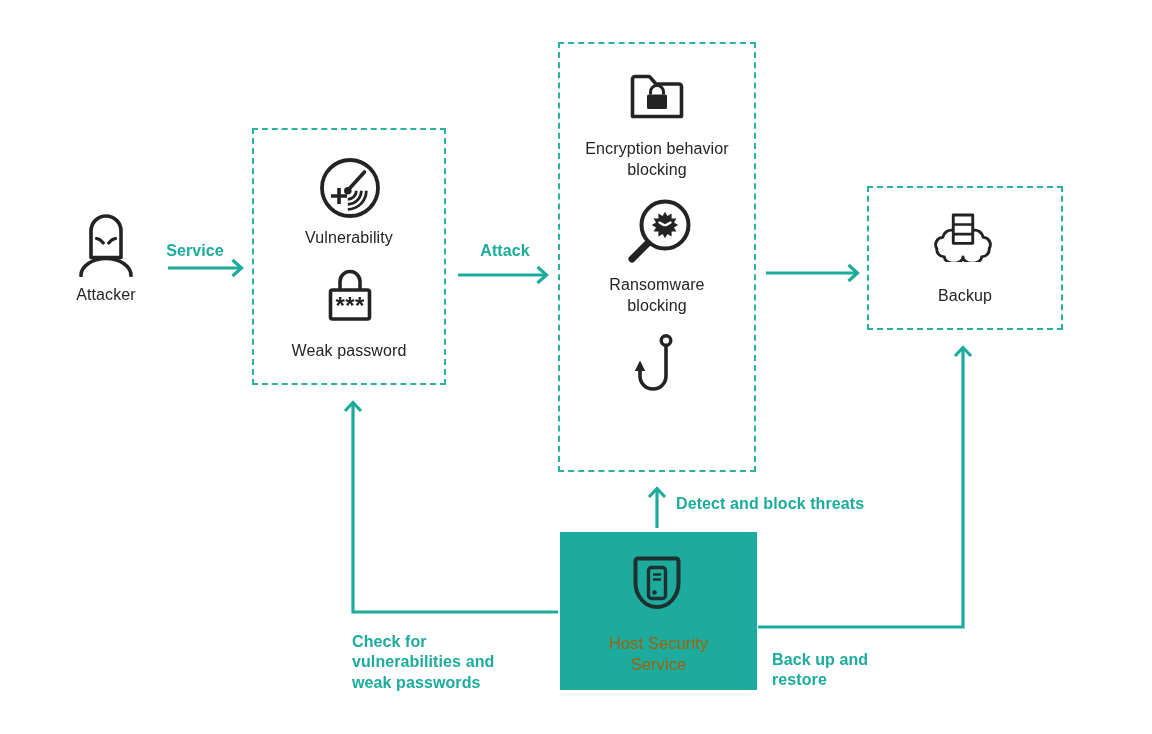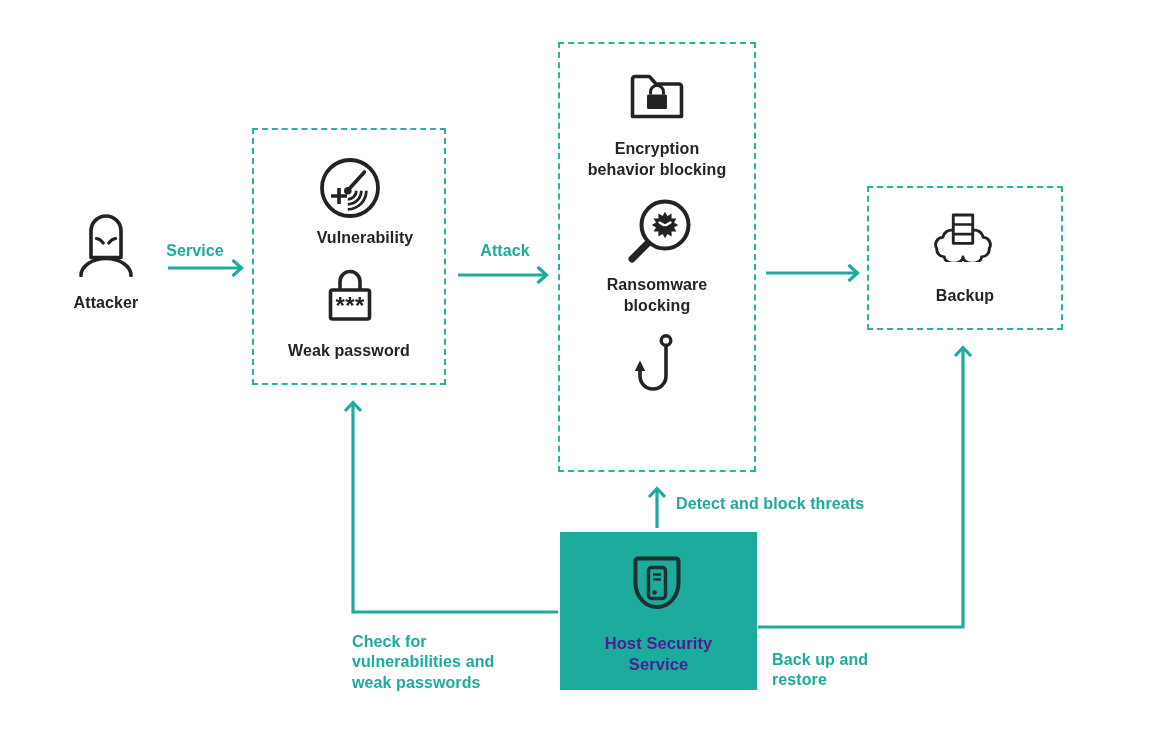--- a/index.html
+++ b/index.html
@@ -4,29 +4,29 @@
 <style>
   html,body{margin:0;padding:0;background:#ffffff;}
   .canvas{
     position:relative;width:1152px;height:734px;background:#ffffff;
     font-family:"Liberation Sans",sans-serif;overflow:hidden;
   }
   .abs{position:absolute;}
   .dashed-box{position:absolute;border:2px dashed #2bb1a2;background:transparent;box-sizing:border-box;}
   .solid-box{position:absolute;background:#1cab9c;box-sizing:border-box;}
   .nlabel{
-    position:absolute;color:#242424;font-size:16px;font-weight:700;
+    position:absolute;color:#242424;font-size:16px;font-weight:400;
     text-align:center;line-height:1.3;letter-spacing:.1px;
   }
   .tlabel{
     position:absolute;color:#1cab9c;font-size:16px;font-weight:700;
     line-height:1.28;letter-spacing:.1px;
   }
   .tlabel.center{text-align:center;}
-  .host-label{color:#4c1d95;}
+  .host-label{color:#a16207;}
   svg{display:block;}
   .overlay{position:absolute;left:0;top:0;pointer-events:none;}
 </style>
 </head>
 <body>
 
 <div class="canvas">
 
   <svg class="overlay" width="1152" height="734" viewBox="0 0 1152 734">
     <g stroke="#1cab9c" stroke-width="3.2" fill="none">
@@ -58,37 +58,37 @@
   </svg>
 
   <svg class="abs" style="left:78px;top:211px;" width="56" height="66" viewBox="0 0 56 66">
     <g stroke="#232323" stroke-width="3.6" fill="none" stroke-linejoin="round">
       <path d="M13,46.5 V20 a15,15 0 0 1 30,0 V46.5 Z"></path>
       <path d="M18.5,27.5 c2.6,0.4 5.2,2.4 6.8,4.5" stroke-width="3.2" stroke-linecap="round"></path>
       <path d="M37.5,27.5 c-2.6,0.4 -5.2,2.4 -6.8,4.5" stroke-width="3.2" stroke-linecap="round"></path>
       <path d="M3,64.5 a25,17 0 0 1 50,0" stroke-linecap="round"></path>
     </g>
   </svg>
-  <div class="nlabel" style="left:40px;top:293px;width:132px;">Attacker</div>
+  <div class="nlabel" style="left:40px;top:285px;width:132px;">Attacker</div>
 
   <div class="tlabel center" style="left:150px;top:241px;width:90px;">Service</div>
 
   <div class="dashed-box" style="left:252px;top:128px;width:194px;height:257px;"></div>
   <svg class="abs" style="left:318px;top:156px;" width="64" height="64" viewBox="0 0 64 64">
     <g stroke="#232323" fill="none">
       <circle cx="32" cy="32" r="28" stroke-width="3.8"></circle>
       <path d="M13,40 H29 M21,32 V48" stroke-width="3.6"></path>
       <path d="M46.5,16 L31,33" stroke-width="3.6" stroke-linecap="round"></path>
       <circle cx="29.8" cy="34.8" r="3.8" fill="#232323" stroke="none"></circle>
       <path d="M38.3,34.8 A8.5,8.5 0 0 1 29.8,43.3" stroke-width="2.8"></path>
       <path d="M43.3,34.8 A13.5,13.5 0 0 1 29.8,48.3" stroke-width="2.8"></path>
       <path d="M48.3,34.8 A18.5,18.5 0 0 1 29.8,53.3" stroke-width="2.8"></path>
     </g>
   </svg>
-  <div class="nlabel" style="left:268px;top:228px;width:194px;text-align:center;">Vulnerability</div>
+  <div class="nlabel" style="left:252px;top:228px;width:194px;text-align:center;">Vulnerability</div>
   <svg class="abs" style="left:326px;top:264px;" width="48" height="62" viewBox="0 0 48 62">
     <g stroke="#232323" fill="none">
       <path d="M14,26 V17.5 a10,10 0 0 1 20,0 V26" stroke-width="3.6"></path>
       <rect x="4.5" y="26" width="39" height="29" rx="2" stroke-width="3.6"></rect>
       <text x="24.2" y="50" text-anchor="middle" font-size="24" font-weight="bold" fill="#232323" stroke="none" letter-spacing="0.5">***</text>
     </g>
   </svg>
   <div class="nlabel" style="left:252px;top:341px;width:194px;">Weak password</div>
 
   <div class="tlabel center" style="left:458px;top:241px;width:94px;">Attack</div>

